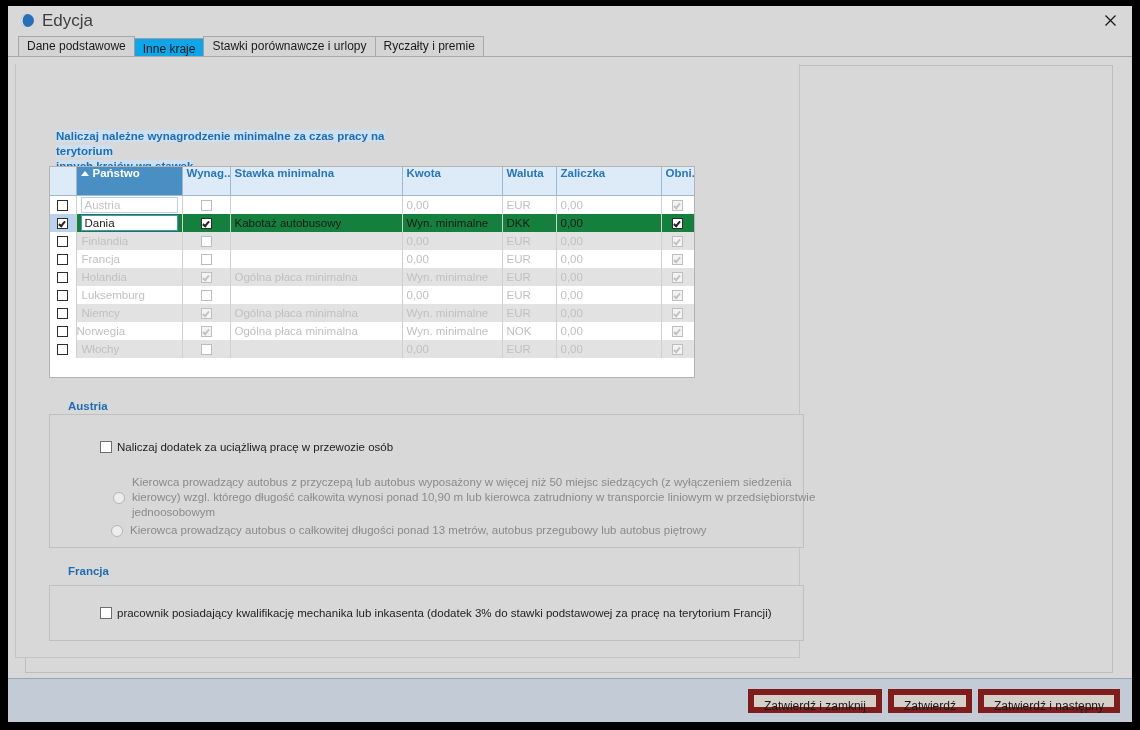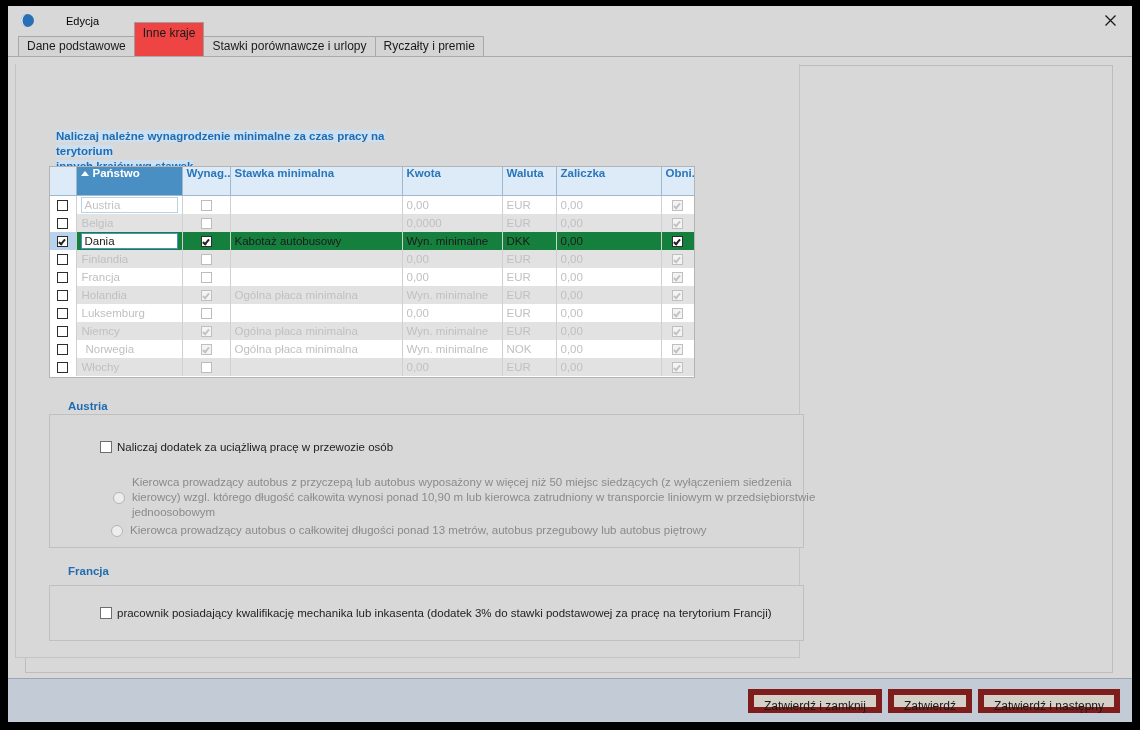--- a/index.html
+++ b/index.html
@@ -31,23 +31,22 @@
     position: relative;
     flex: 0 0 auto;
   }
   .title-icon {
     margin-left: 12px; margin-right: 7px;
     width: 15px; height: 15px;
     display: flex; align-items: center; justify-content: center;
   }
   .title-icon svg { display: block; }
   .title-text {
-    font-size: 11px;
-    color: #000000;
-    margin-left: 24px;
+    font-size: 17px;
+    color: #404040;
   }
   .close-btn {
     position: absolute;
     right: 0; top: 0;
     width: 44px; height: 29px;
     display: flex; align-items: center; justify-content: center;
     background: transparent;
   }
   .close-btn svg { display:block; }
 
@@ -69,22 +68,22 @@
     color: #1a1a1a;
     background: #d4d4d4;
     border: 1px solid #a8a8a8;
     border-bottom: none;
     margin-right: -1px;
     position: relative;
     white-space: nowrap;
     box-sizing: border-box;
   }
   .tab.active {
-    background: #ef4444;
-    height: 34px;
+    background: #0ea5e9;
+    height: 18px;
     line-height: 21px;
     z-index: 3;
     border-color: #9e9e9e;
   }
 
   
   .content-wrap {
     flex: 1 1 auto;
     position: relative;
     background: #d8d8d8;
@@ -382,30 +381,20 @@
                 <td class="namecol">
                   <span class="cellbox ghost">Austria</span>
                 </td>
                 <td style="text-align: center;"><span class="cb dimflat"></span></td>
                 <td></td>
                 <td>0,00</td>
                 <td>EUR</td>
                 <td>0,00</td>
                 <td style="text-align: center;"><span class="cb dim on"></span></td>
               </tr>
-              <tr class="even">
-                <td class="cbcol"><span class="cb strong"></span></td>
-                <td class="namecol" style="padding-left: 5px;">Belgia</td>
-                <td style="text-align: center;"><span class="cb dimflat"></span></td>
-                <td></td>
-                <td>0,0000</td>
-                <td>EUR</td>
-                <td>0,00</td>
-                <td style="text-align: center;"><span class="cb dim on"></span></td>
-              </tr>
               <tr class="selrow">
                 <td class="cbcol"><span class="cb strong on"></span></td>
                 <td class="namecol">
                   <span class="cellbox">Dania</span>
                 </td>
                 <td style="text-align: center;"><span class="cb strong on"></span></td>
                 <td>Kabotaż autobusowy</td>
                 <td>Wyn. minimalne</td>
                 <td>DKK</td>
                 <td>0,00</td>
@@ -456,21 +445,21 @@
                 <td class="namecol" style="padding-left: 5px;">Niemcy</td>
                 <td style="text-align: center;"><span class="cb dim on"></span></td>
                 <td>Ogólna płaca minimalna</td>
                 <td>Wyn. minimalne</td>
                 <td>EUR</td>
                 <td>0,00</td>
                 <td style="text-align: center;"><span class="cb dim on"></span></td>
               </tr>
               <tr class="odd">
                 <td class="cbcol"><span class="cb strong"></span></td>
-                <td class="namecol" style="padding-left: 9px; margin-top: 13px;">Norwegia</td>
+                <td class="namecol" style="padding-left: 0; margin-top: 13px;">Norwegia</td>
                 <td style="text-align: center;"><span class="cb dim on"></span></td>
                 <td>Ogólna płaca minimalna</td>
                 <td>Wyn. minimalne</td>
                 <td>NOK</td>
                 <td>0,00</td>
                 <td style="text-align: center;"><span class="cb dim on"></span></td>
               </tr>
               <tr class="even">
                 <td class="cbcol"><span class="cb strong"></span></td>
                 <td class="namecol" style="padding-left: 5px;">Włochy</td>

